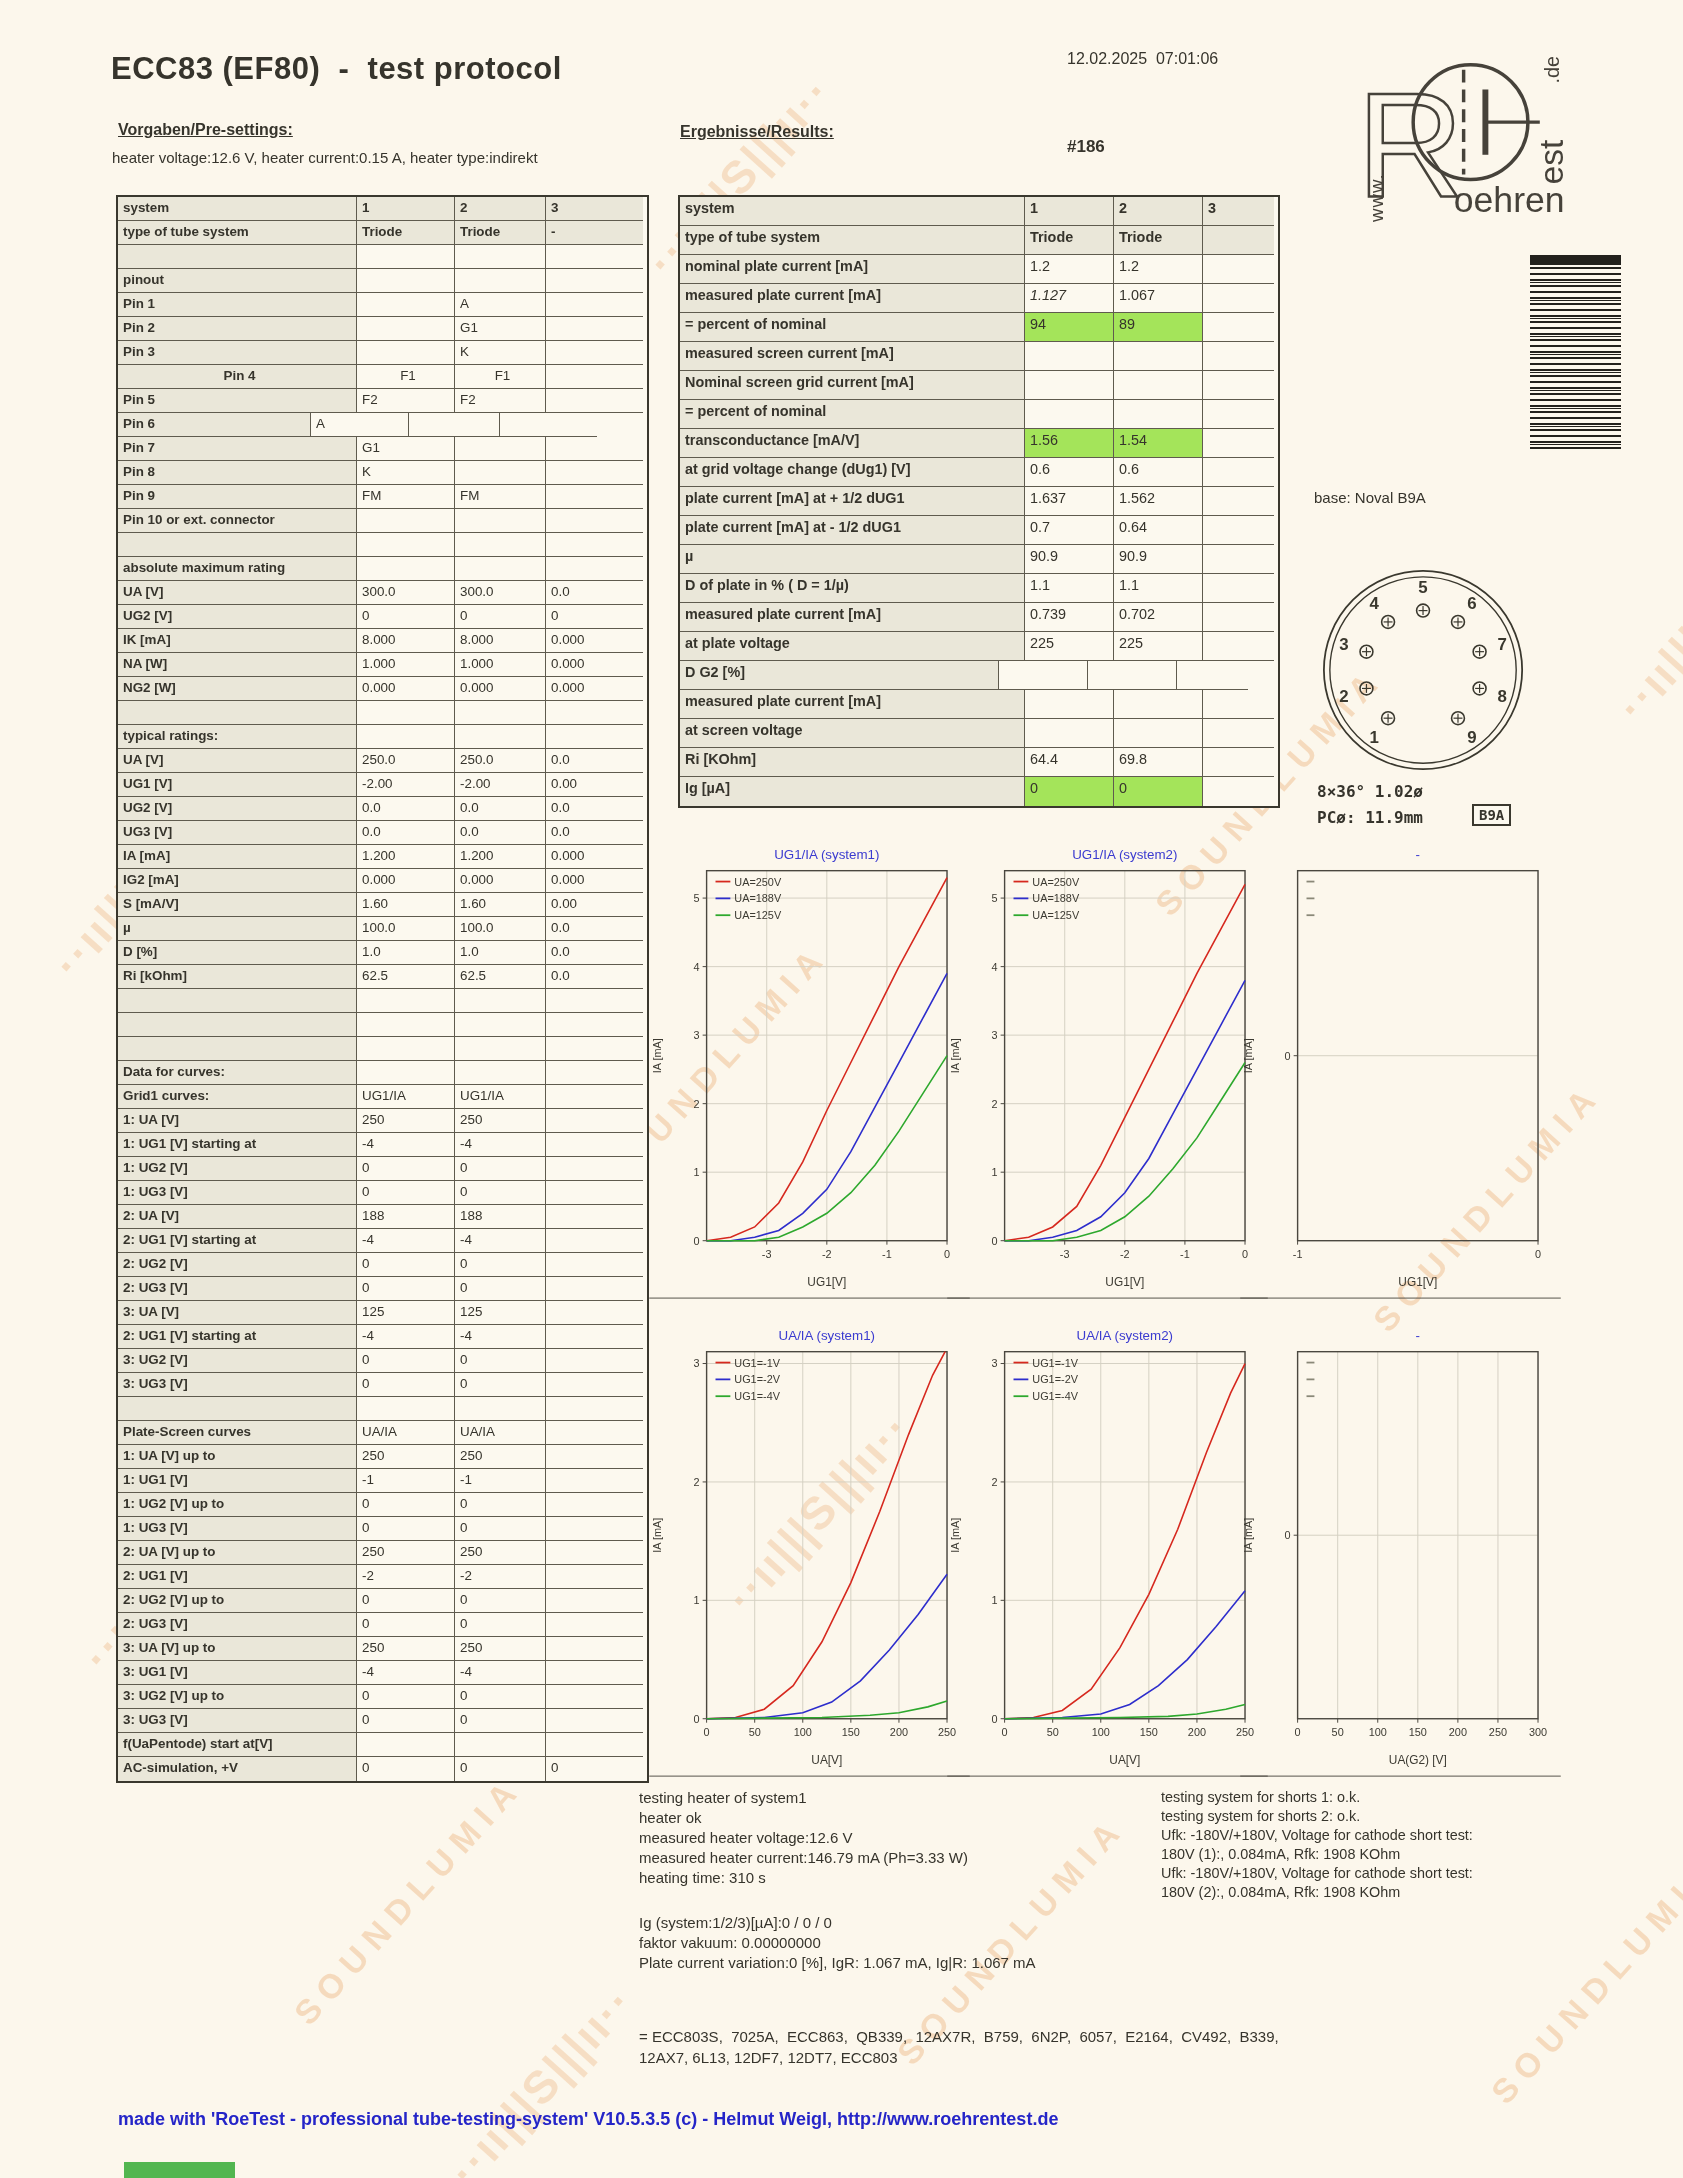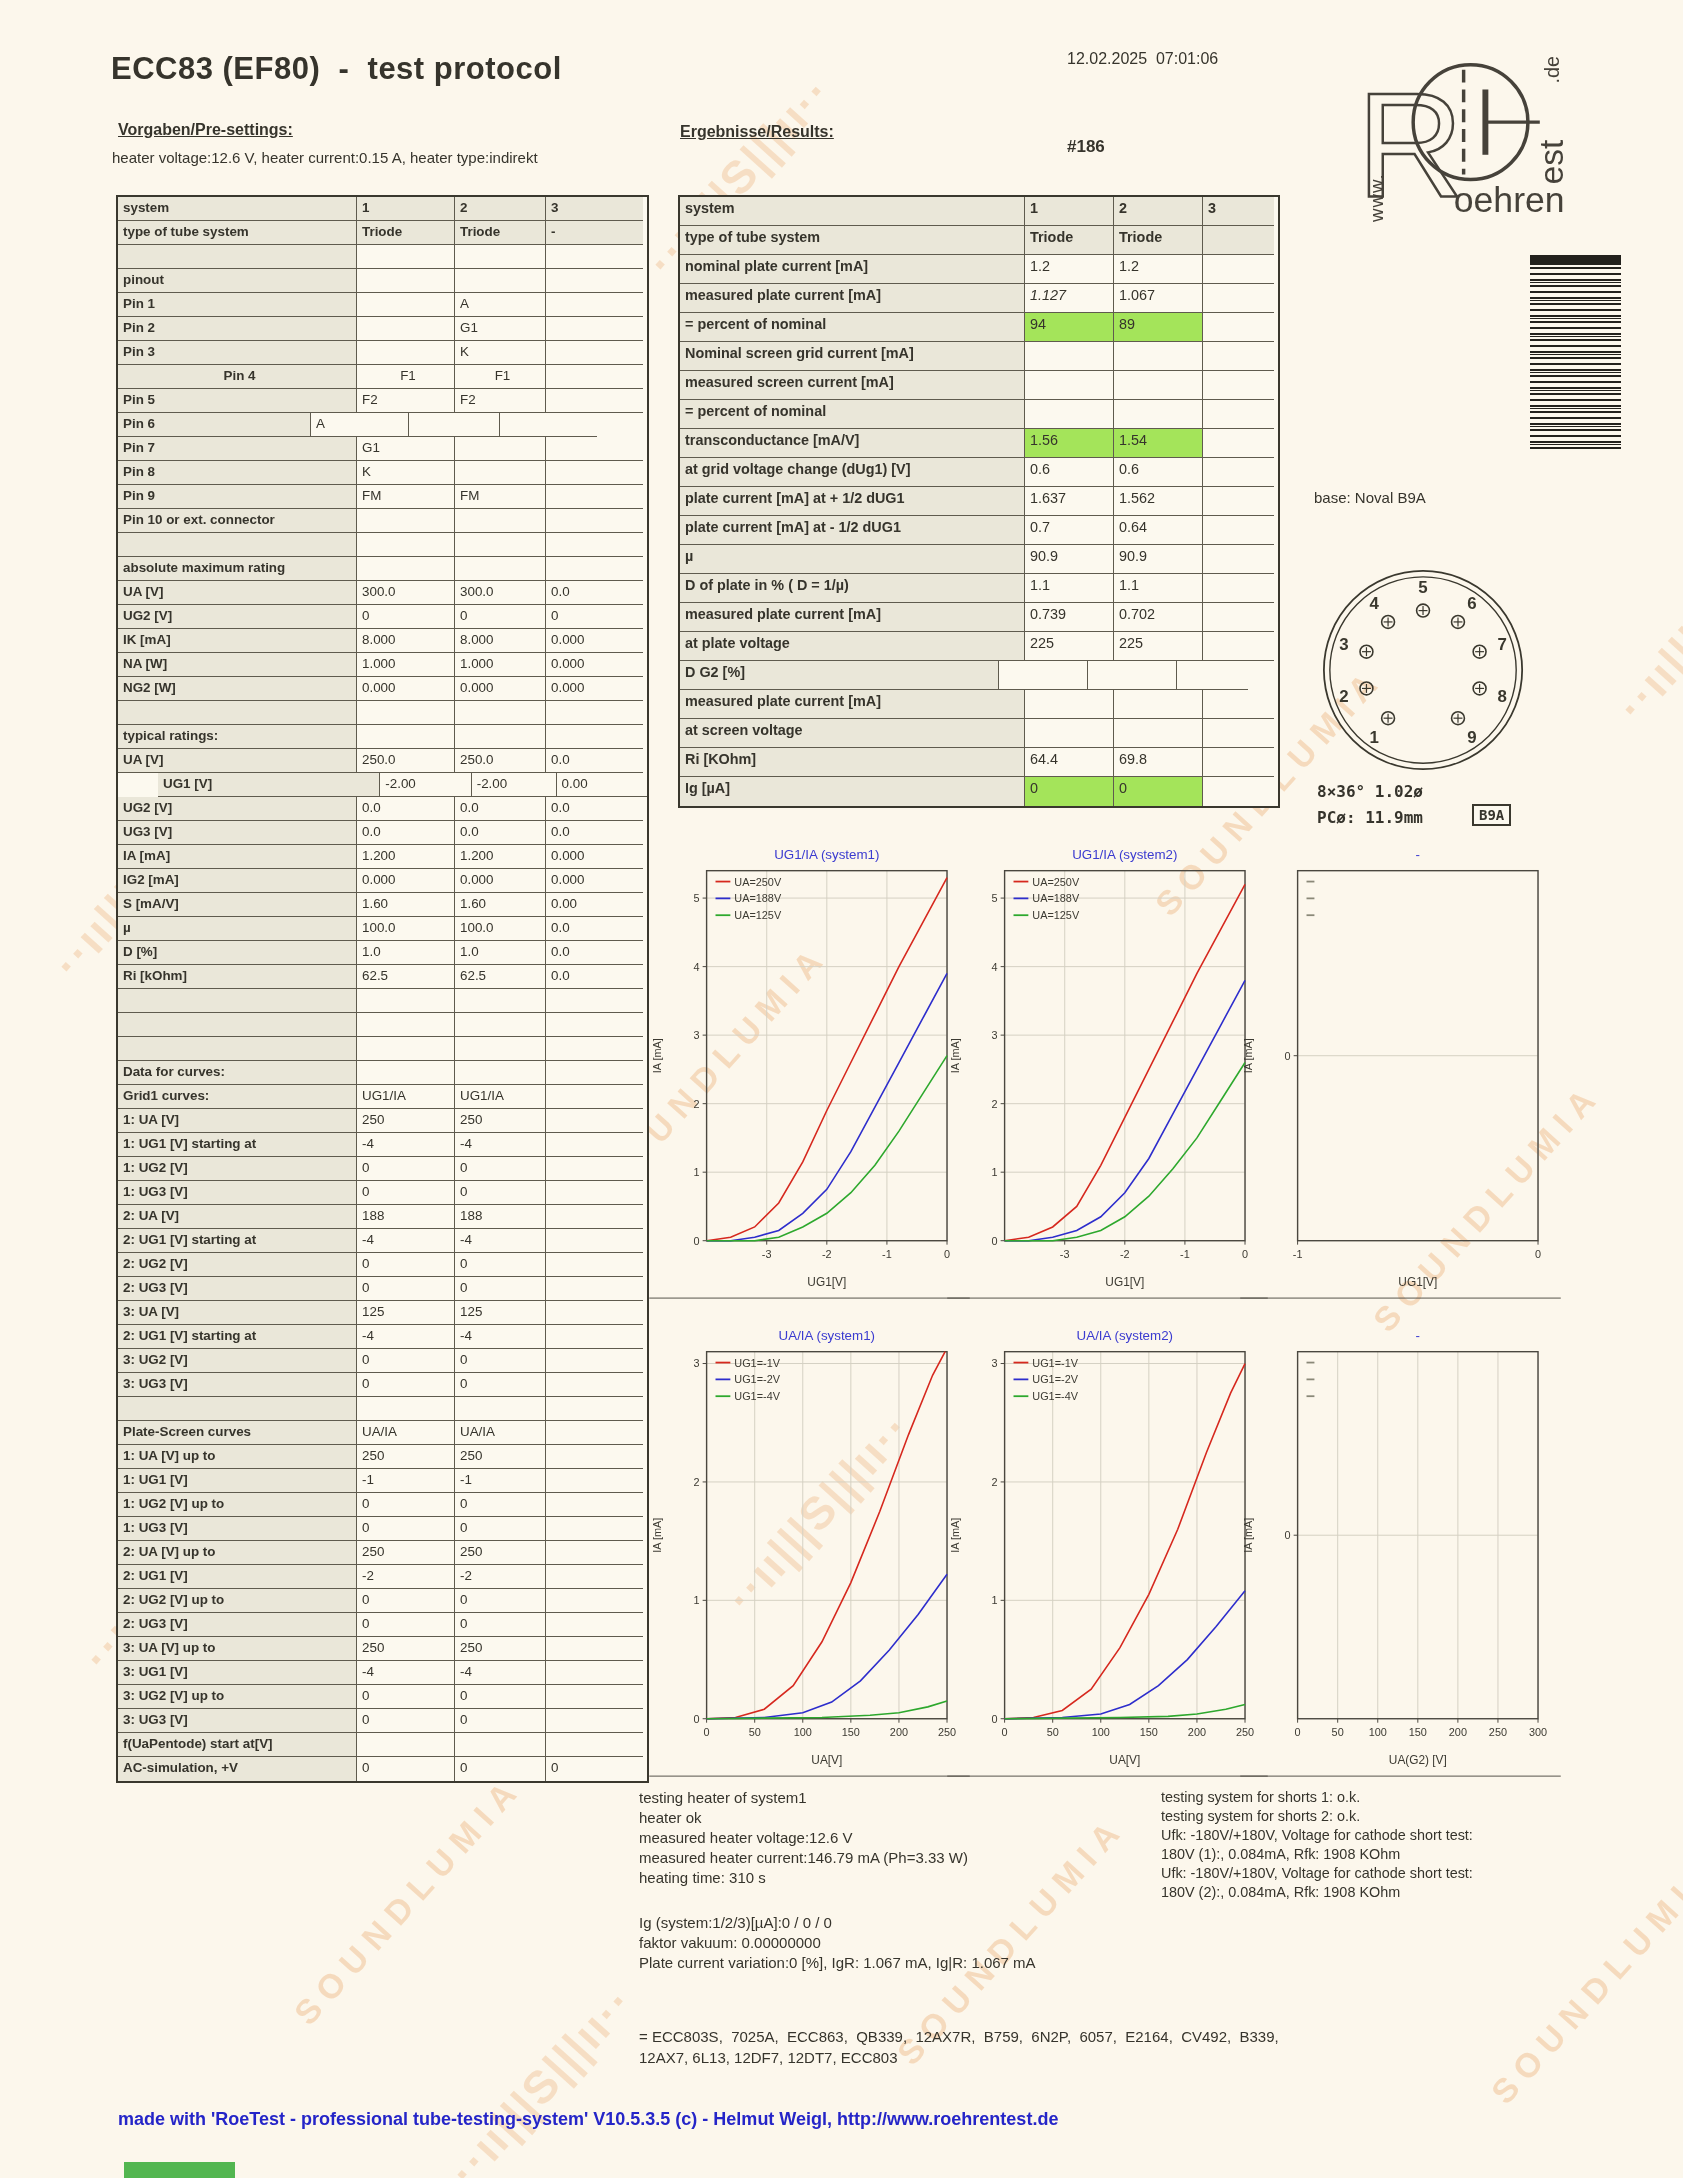--- a/index.html
+++ b/index.html
@@ -240,21 +240,21 @@
         <div class="cell val" style="width: 98px; font-size: 13.4px;"></div>
         <div class="cell val" style="width: 91px; font-size: 13.4px;"></div>
         <div class="cell val" style="width: 97px; font-size: 13.4px;"></div>
       </div>
       <div class="trow" style="height: 24px;">
         <div class="cell lbl" style="width: 239px; font-size: 13.4px;">UA [V]</div>
         <div class="cell val" style="width: 98px; font-size: 13.4px;">250.0</div>
         <div class="cell val" style="width: 91px; font-size: 13.4px;">250.0</div>
         <div class="cell val" style="width: 97px; font-size: 13.4px;">0.0</div>
       </div>
-      <div class="trow" style="height: 24px; padding-left: 40px;">
+      <div class="trow" style="height: 24px;">
         <div class="cell lbl" style="width: 239px; font-size: 13.4px;">UG1 [V]</div>
         <div class="cell val" style="width: 98px; font-size: 13.4px;">-2.00</div>
         <div class="cell val" style="width: 91px; font-size: 13.4px;">-2.00</div>
         <div class="cell val" style="width: 97px; font-size: 13.4px;">0.00</div>
       </div>
       <div class="trow" style="height: 24px;">
         <div class="cell lbl" style="width: 239px; font-size: 13.4px;">UG2 [V]</div>
         <div class="cell val" style="width: 98px; font-size: 13.4px;">0.0</div>
         <div class="cell val" style="width: 91px; font-size: 13.4px;">0.0</div>
         <div class="cell val" style="width: 97px; font-size: 13.4px;">0.0</div>
@@ -525,27 +525,27 @@
         <div class="cell val" style="width: 89px; font-size: 14.4px;">1.067</div>
         <div class="cell val" style="width: 71px; font-size: 14.4px;"></div>
       </div>
       <div class="trow" style="height: 29px;">
         <div class="cell lbl" style="width: 345px; font-size: 14.4px;">= percent of nominal</div>
         <div class="cell green" style="width: 89px; font-size: 14.4px;">94</div>
         <div class="cell green" style="width: 89px; font-size: 14.4px;">89</div>
         <div class="cell val" style="width: 71px; font-size: 14.4px;"></div>
       </div>
       <div class="trow" style="height: 29px;">
+        <div class="cell lbl" style="width: 345px; font-size: 14.4px;">measured screen current [mA]</div>
+        <div class="cell val" style="width: 89px; font-size: 14.4px;"></div>
+        <div class="cell val" style="width: 89px; font-size: 14.4px;"></div>
+        <div class="cell val" style="width: 71px; font-size: 14.4px;"></div>
+      </div>
+      <div class="trow" style="height: 29px;">
         <div class="cell lbl" style="width: 345px; font-size: 14.4px;">Nominal screen grid current [mA]</div>
-        <div class="cell val" style="width: 89px; font-size: 14.4px;"></div>
-        <div class="cell val" style="width: 89px; font-size: 14.4px;"></div>
-        <div class="cell val" style="width: 71px; font-size: 14.4px;"></div>
-      </div>
-      <div class="trow" style="height: 29px;">
-        <div class="cell lbl" style="width: 345px; font-size: 14.4px;">measured screen current [mA]</div>
         <div class="cell val" style="width: 89px; font-size: 14.4px;"></div>
         <div class="cell val" style="width: 89px; font-size: 14.4px;"></div>
         <div class="cell val" style="width: 71px; font-size: 14.4px;"></div>
       </div>
       <div class="trow" style="height: 29px;">
         <div class="cell lbl" style="width: 345px; font-size: 14.4px;">= percent of nominal</div>
         <div class="cell val" style="width: 89px; font-size: 14.4px;"></div>
         <div class="cell val" style="width: 89px; font-size: 14.4px;"></div>
         <div class="cell val" style="width: 71px; font-size: 14.4px;"></div>
       </div>

